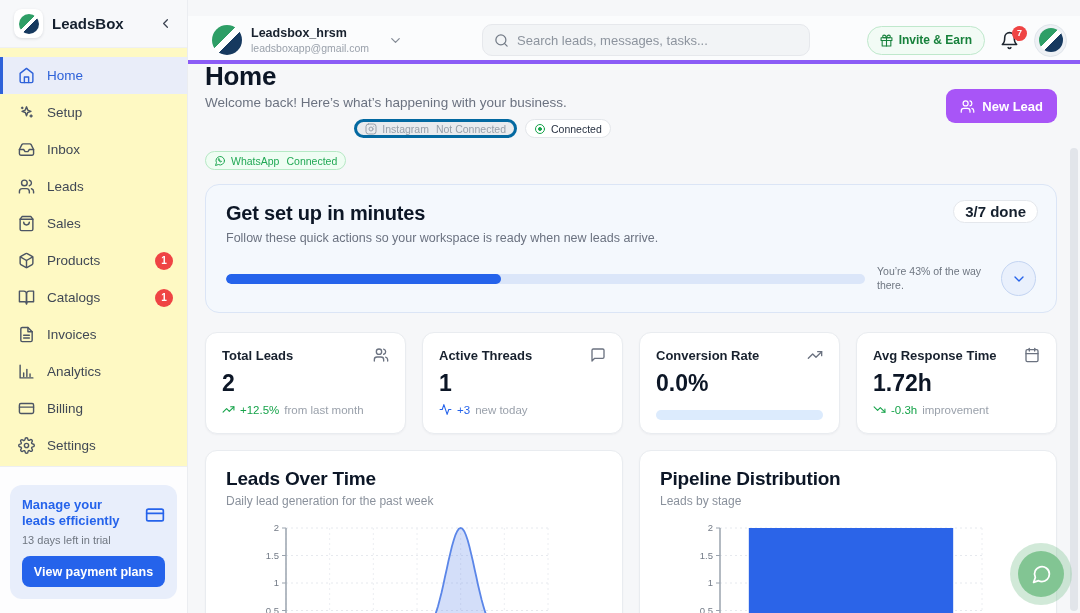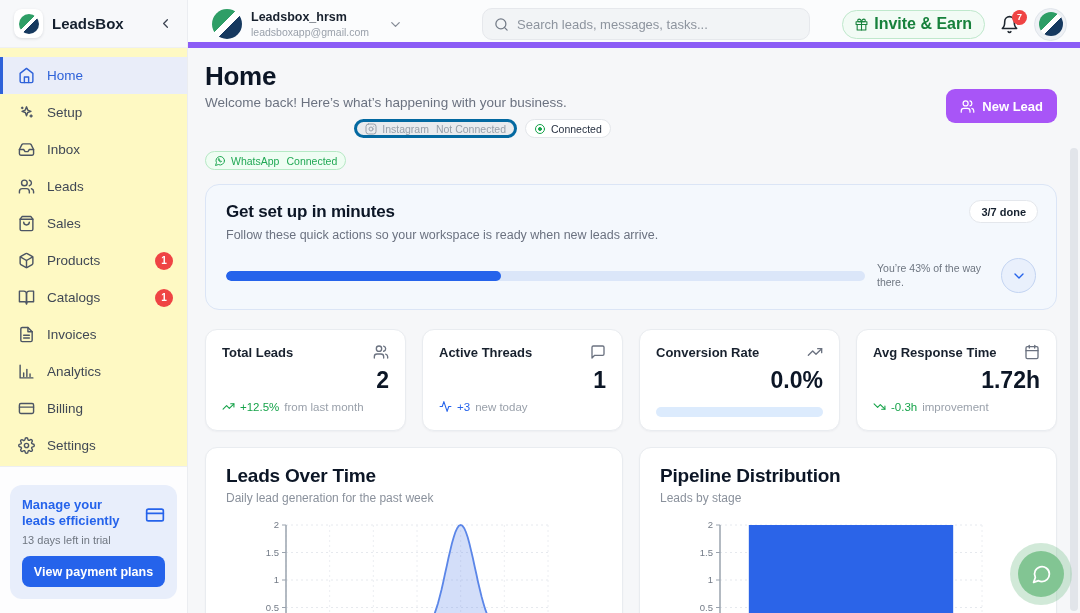--- a/index.html
+++ b/index.html
@@ -22,32 +22,32 @@
   .nav-badge { margin-left:auto; min-width:18px; height:18px; border-radius:999px; background:#ef4444; color:#fff; font-size:10px; font-weight:700; display:flex; align-items:center; justify-content:center; padding:0 5px; }
   .sb-bottom { position:absolute; left:0; right:0; bottom:0; border-top:1px solid #edeff2; padding:18px 10px 14px; background:#fdfdfe; }
   .trial-card { background:#e8eefb; border-radius:12px; padding:12px; }
   .trial-top { display:flex; align-items:flex-start; gap:8px; }
   .trial-title { font-size:13px; font-weight:700; color:#2563eb; line-height:1.25; flex:1; }
   .trial-icon { color:#2563eb; display:flex; margin-top:8px; }
   .trial-sub { font-size:11px; color:#6f7680; margin-top:5px; }
   .trial-btn { margin-top:10px; width:100%; height:31px; background:#2563eb; border:none; border-radius:8px; color:#fff; font-size:12.5px; font-weight:600; font-family:inherit; cursor:pointer; }
 
   
-  .topbar { position:absolute; left:188px; top:0; right:0; height:48px; background:#fbfcfd; border-bottom:6px solid #8b5cf6; z-index:4; }
+  .topbar { position:absolute; left:188px; top:16px; right:0; height:48px; background:#fbfcfd; border-bottom:4px solid #8b5cf6; z-index:4; }
   .account { position:absolute; left:24px; top:0; height:48px; display:flex; align-items:center; gap:9px; cursor:pointer; }
   .acct-logo { width:30px; height:30px; }
   .acct-name { font-size:12.5px; font-weight:700; color:#18212e; line-height:1.25; }
   .acct-email { font-size:10.5px; color:#9aa1ab; }
   .acct-chev { color:#848b96; display:flex; margin-left:10px; }
   .search { position:absolute; left:294px; top:8px; width:328px; height:32px; background:#f2f4f6; border:1px solid #e6e8ec; border-radius:10px; display:flex; align-items:center; padding:0 11px; gap:8px; }
   .search .sico { color:#737b87; display:flex; }
   .search input { flex:1; border:none; outline:none; background:transparent; font-size:13px; color:#374151; font-family:inherit; }
   .search input::placeholder { color:#8d949e; }
   .top-right { position:absolute; right:13px; top:0; height:48px; display:flex; align-items:center; gap:15px; }
-  .invite-btn { height:29px; display:flex; align-items:center; gap:6px; padding:0 12px; border-radius:999px; background:#f2fbf5; border:1px solid #bfe8cc; color:#17813c; font-size:16px; font-weight:600; font-family:inherit; cursor:pointer; }
+  .invite-btn { height:29px; display:flex; align-items:center; gap:6px; padding:0 12px; border-radius:999px; background:#f2fbf5; border:1px solid #bfe8cc; color:#17813c; font-size:12px; font-weight:600; font-family:inherit; cursor:pointer; }
   .bell-wrap { position:relative; color:#1f2730; cursor:pointer; display:flex; }
   .bell-badge { position:absolute; top:-5px; right:-8px; min-width:15px; height:15px; border-radius:999px; background:#ef4444; color:#fff; font-size:9px; font-weight:700; display:flex; align-items:center; justify-content:center; padding:0 3px; }
   .avatar { width:33px; height:33px; border-radius:50%; background:#eef1f5; border:1px solid #e0e5eb; display:flex; align-items:center; justify-content:center; cursor:pointer; }
   .avatar .logo-circle { width:24px; height:24px; }
 
   
   .main { position:absolute; left:188px; top:48px; right:0; bottom:0; padding:13px 23px 0 17px; overflow:hidden; background:#f6f7f9; }
   .page-head { position:relative; }
   .page-title { font-size:26px; font-weight:700; color:#0c1626; letter-spacing:-0.3px; }
   .page-sub { font-size:13.5px; color:#6b7280; margin-top:3px; }
@@ -56,31 +56,31 @@
   .chip .cico { display:flex; }
   .chip.green { background:#effdf3; border:1px solid #b6e9c5; color:#21a854;margin-top:32px; }
   .chip.gray { background:#e9ebee; border:3px solid #0369a1; color:#98a0aa; }
   .chip.white { background:#ffffff; border:1px solid #e3e6ea; color:#273142; }
   .chip.white .cico { color:#16a34a; }
   .chip .chip-status { margin-left:2px; }
   .new-lead { position:absolute; right:0; top:28px; height:34px; display:flex; align-items:center; gap:7px; padding:0 14px; background:#a855f7; border:none; border-radius:9px; color:#fff; font-size:13px; font-weight:600; font-family:inherit; cursor:pointer; }
 
   
   .setup-card { position:relative; margin-top:14px; background:#f4f8fd; border:1px solid #dbe5f6; border-radius:14px; padding:17px 20px 16px; }
-  .setup-title { font-size:17px; font-weight:700; color:#0c1626; letter-spacing:-0.2px; }
+  .setup-title { font-size:20px; font-weight:700; color:#0c1626; letter-spacing:-0.2px; }
   .setup-sub { font-size:12.5px; color:#6b7280; margin-top:6px; }
-  .done-pill { position:absolute; right:18px; top:15px; height:23px; display:flex; align-items:center; padding:0 11px; background:#fff; border:1px solid #e4e7ec; border-radius:999px; font-size:11px; font-weight:700; color:#15202e; }
+  .done-pill { position:absolute; right:18px; top:15px; height:23px; display:flex; align-items:center; padding:0 11px; background:#fff; border:1px solid #e4e7ec; border-radius:999px; font-size:15px; font-weight:700; color:#15202e; }
   .progress-row { display:flex; align-items:center; gap:12px; margin-top:16px; }
   .ptrack { flex:1; height:10px; background:#dbe6f9; border-radius:999px; overflow:hidden; }
   .pfill { height:100%; background:#2563eb; border-radius:999px; }
   .pct-label { width:112px; font-size:10.5px; color:#6e7681; line-height:1.3; }
   .expand-btn { width:35px; height:35px; border-radius:50%; background:#e9f0fc; border:1px solid #c3d4f2; color:#2563eb; display:flex; align-items:center; justify-content:center; cursor:pointer; }
 
   
-  .stats-row { display:grid; grid-template-columns:repeat(4,1fr); gap:16px; margin-top:19px;text-align:right; }
+  .stats-row { display:grid; grid-template-columns:repeat(4,1fr); gap:16px; margin-top:19px; }
   .stat-card { background:#fff; border:1px solid #e9ecf0; border-radius:12px; padding:14px 16px 13px; box-shadow:0 1px 2px rgba(16,24,40,.04); }
   .stat-top { display:flex; align-items:center; justify-content:space-between; }
   .stat-label { font-size:13px; font-weight:600; color:#18212e; }
   .stat-icon { color:#6b7280; display:flex; }
   .stat-value { font-size:23px; font-weight:700; color:#0c1626; margin-top:7px; }
   .stat-delta { display:flex; align-items:center; gap:5px; margin-top:6px; font-size:11.5px; color:#9aa1ab; }
   .stat-delta .tico { display:flex; }
   .d-green { color:#16a34a; }
   .d-blue { color:#2563eb; }
   .stat-prog { height:10px; background:#dcebfd; border-radius:999px; margin-top:13px; }

